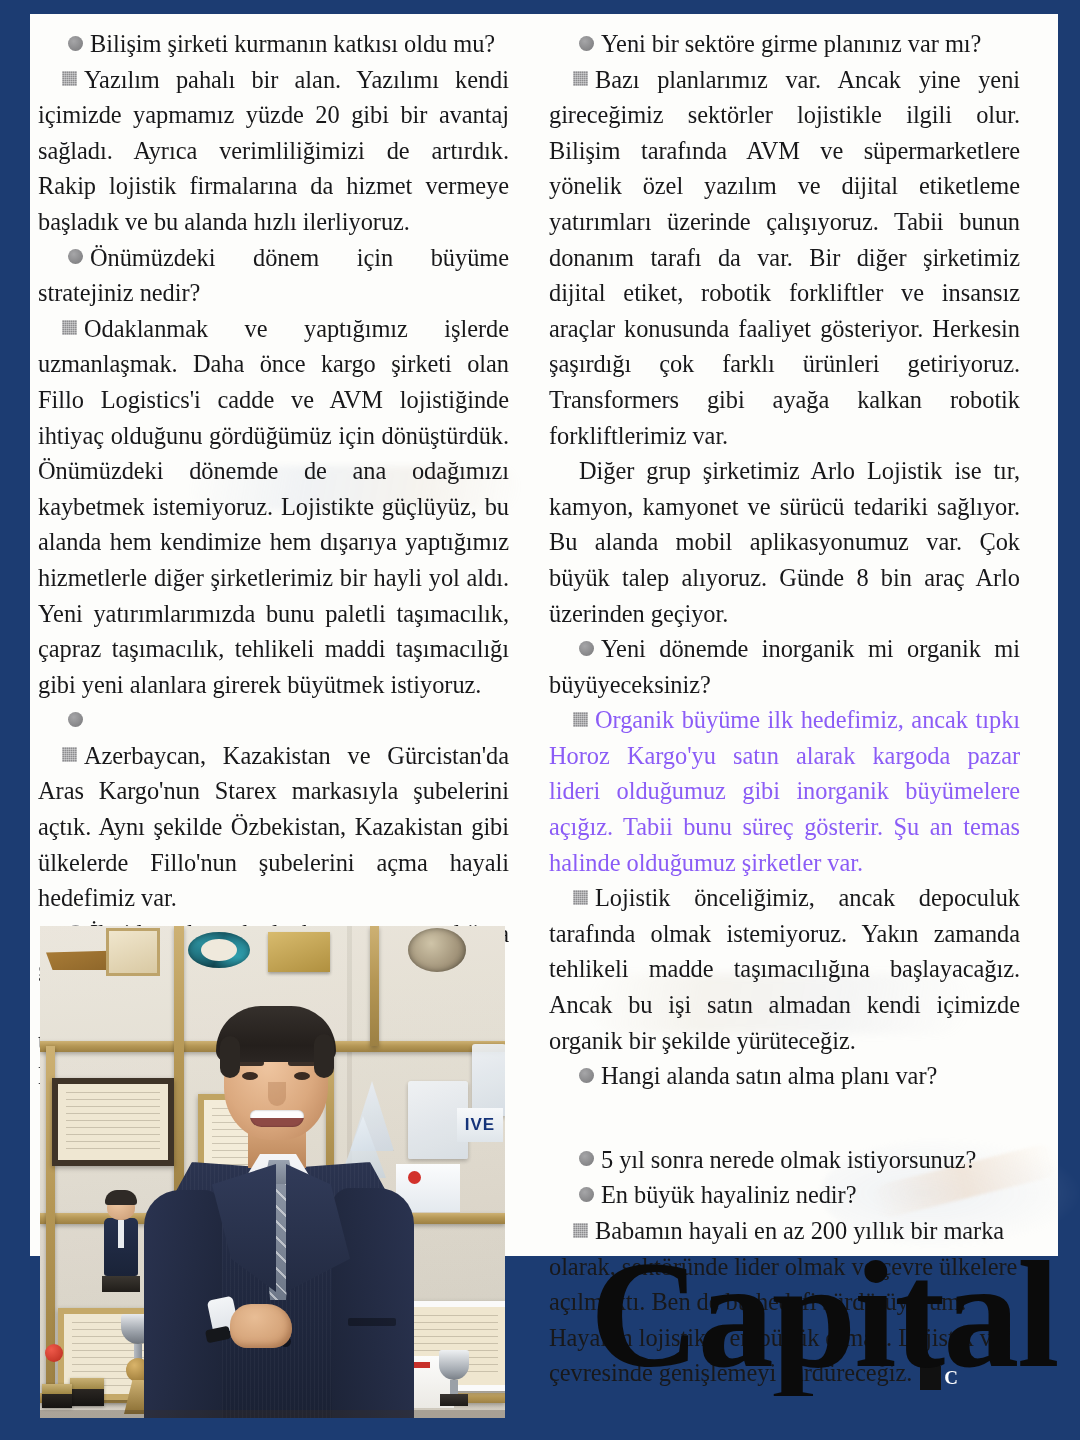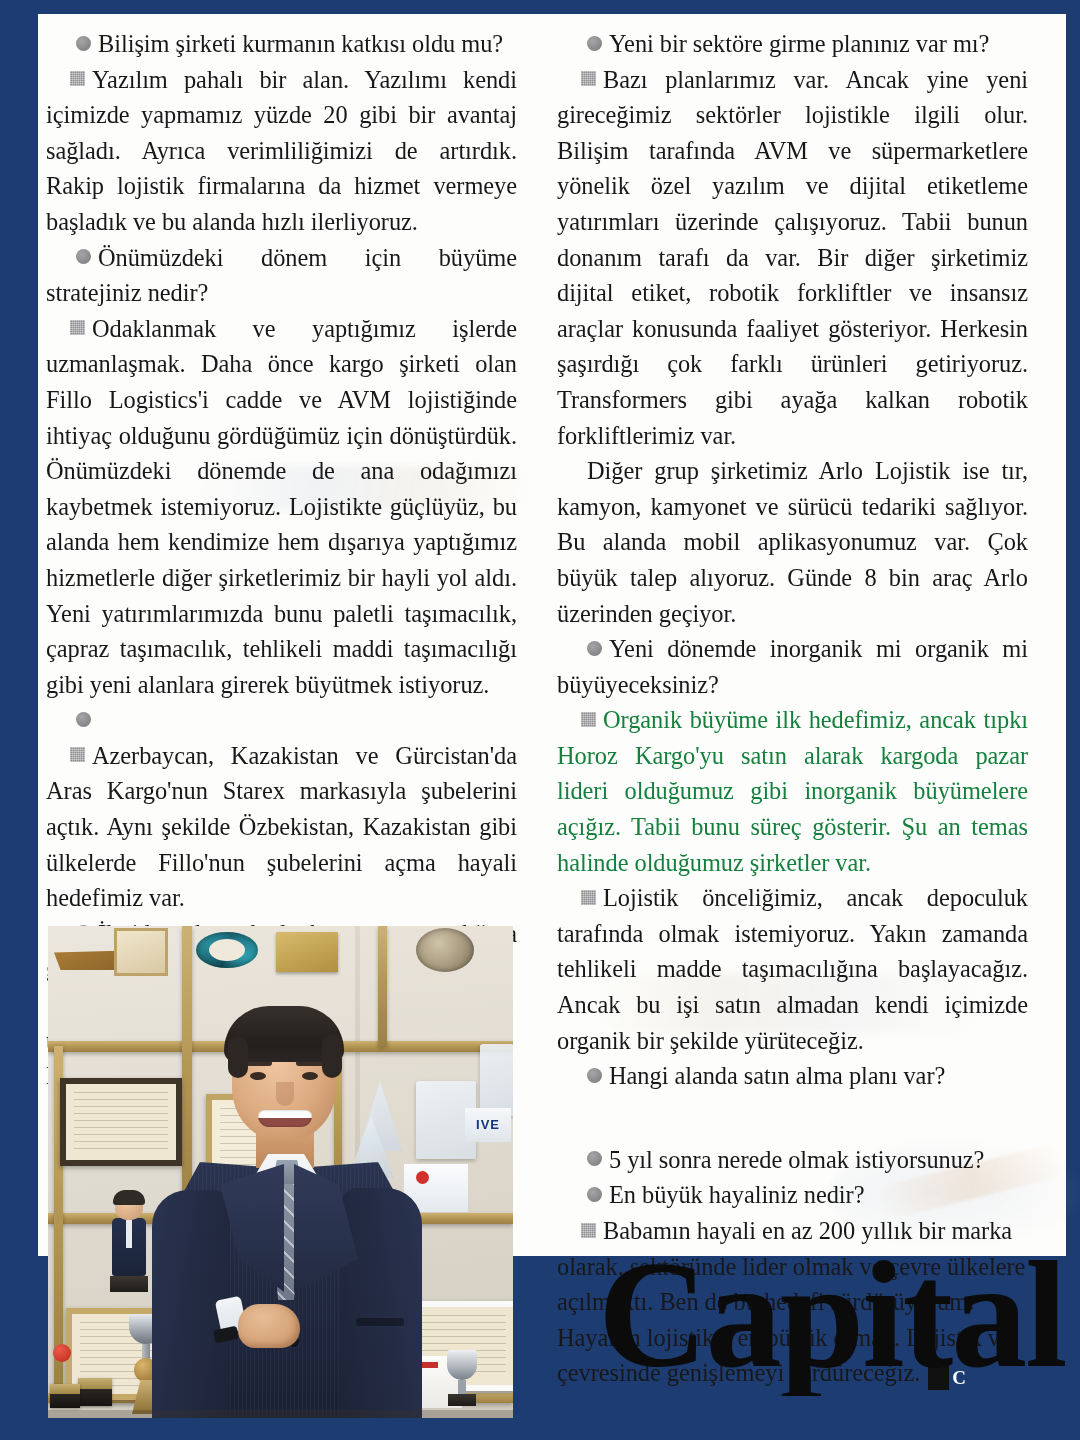--- a/index.html
+++ b/index.html
@@ -10,21 +10,21 @@
   .page {
     position: relative;
     width: 1080px;
     height: 1440px;
     background: #1c3c72;
     overflow: hidden;
     font-family: "Liberation Serif", "DejaVu Serif", serif;
   }
   .sheet {
     position: absolute;
-    left: 38px;
+    left: 30px;
     top: 14px;
     width: 1028px;
     height: 1242px;
     background: #fdfdfb;
   }
   
   .cols {
     position: absolute;
     left: 0;
     top: 0;
@@ -298,21 +298,21 @@
   }
   .glassaward {
     position:absolute; left: 300px; top: 190px; width: 46px; height: 62px;
     background: linear-gradient(160deg, rgba(236,242,247,.85), rgba(196,210,222,.7));
     clip-path: polygon(50% 0, 100% 100%, 0 100%);
   }
   .ivecologo {
     position:absolute; right: 2px; top: 182px; width: 46px; height: 34px;
     background: linear-gradient(180deg,#f6f8fa,#dfe5ea);
     color:#16347a; font-family:"Liberation Sans",sans-serif;
-    font-weight:700; font-size:13px; line-height:34px; text-align:center;
+    font-weight:700; font-size:17px; line-height:34px; text-align:center;
     letter-spacing:1px;
   }
   .arcelik {
     position:absolute; left: 356px; top: 238px; width: 64px; height: 48px;
     background: linear-gradient(180deg,#fbfcfd,#e4e9ee);
   }
   .arcelik::after{
     content:""; position:absolute; left:12px; top:7px; width:13px; height:13px;
     border-radius:50%; background:#d2312b;
   }
@@ -502,21 +502,21 @@
       <div class="col col-right">
 
         <p class="tx q" style="color: rgb(24, 24, 26);"><span class="bq"></span><span>Yeni bir sektöre girme planınız var mı?</span></p>
 
         <p class="tx a" style="color: rgb(24, 24, 26);"><span class="ba" style="background-color: rgb(141, 141, 143);"></span><span>Bazı planlarımız var. Ancak yine yeni gireceğimiz sektörler lojistikle ilgili olur. Bilişim tarafında AVM ve süpermarketlere yönelik özel yazılım ve dijital etiketleme yatırımları üzerinde çalışıyoruz. Tabii bunun donanım tarafı da var. Bir diğer şirketimiz dijital etiket, robotik forkliftler ve insansız araçlar konusunda faaliyet gösteriyor. Herkesin şaşırdığı çok farklı ürünleri getiriyoruz. Transformers gibi ayağa kalkan robotik forkliftlerimiz var.</span></p>
 
         <p class="tx plain" style="color: rgb(24, 24, 26);"><span>Diğer grup şirketimiz Arlo Lojistik ise tır, kamyon, kamyonet ve sürücü tedariki sağlıyor. Bu alanda mobil aplikasyonumuz var. Çok büyük talep alıyoruz. Günde 8 bin araç Arlo üzerinden geçiyor.</span></p>
 
         <p class="tx q" style="color: rgb(24, 24, 26);"><span class="bq"></span><span>Yeni dönemde inorganik mi organik mi büyüyeceksiniz?</span></p>
 
-        <p class="tx a" style="color: #15803d;"><span class="ba" style="background-color: rgb(141, 141, 143);"></span><span>Organik büyüme ilk hedefimiz, ancak tıpkı Horoz Kargo'yu satın alarak kargoda pazar lideri olduğumuz gibi inorganik büyümelere açığız. Tabii bunu süreç gösterir. Şu an temas halinde olduğumuz şirketler var.</span></p>
+        <p class="tx a" style="color: #8b5cf6;"><span class="ba" style="background-color: rgb(141, 141, 143);"></span><span>Organik büyüme ilk hedefimiz, ancak tıpkı Horoz Kargo'yu satın alarak kargoda pazar lideri olduğumuz gibi inorganik büyümelere açığız. Tabii bunu süreç gösterir. Şu an temas halinde olduğumuz şirketler var.</span></p>
 
         <p class="tx a" style="color: rgb(24, 24, 26);"><span class="ba" style="background-color: rgb(141, 141, 143);"></span><span>Lojistik önceliğimiz, ancak depoculuk tarafında olmak istemiyoruz. Yakın zamanda tehlikeli madde taşımacılığına başlayacağız. Ancak bu işi satın almadan kendi içimizde organik bir şekilde yürüteceğiz.</span></p>
 
         <p class="tx q" style="color: rgb(24, 24, 26);"><span class="bq"></span><span>Hangi alanda satın alma planı var?</span></p>
 
         <p class="tx q" style="color: rgb(24, 24, 26); margin-top: 48px;"><span class="bq"></span><span>5 yıl sonra nerede olmak istiyorsunuz?</span></p>
 
 
         <p class="tx q" style="color: rgb(24, 24, 26);"><span class="bq"></span><span>En büyük hayaliniz nedir?</span></p>
 

